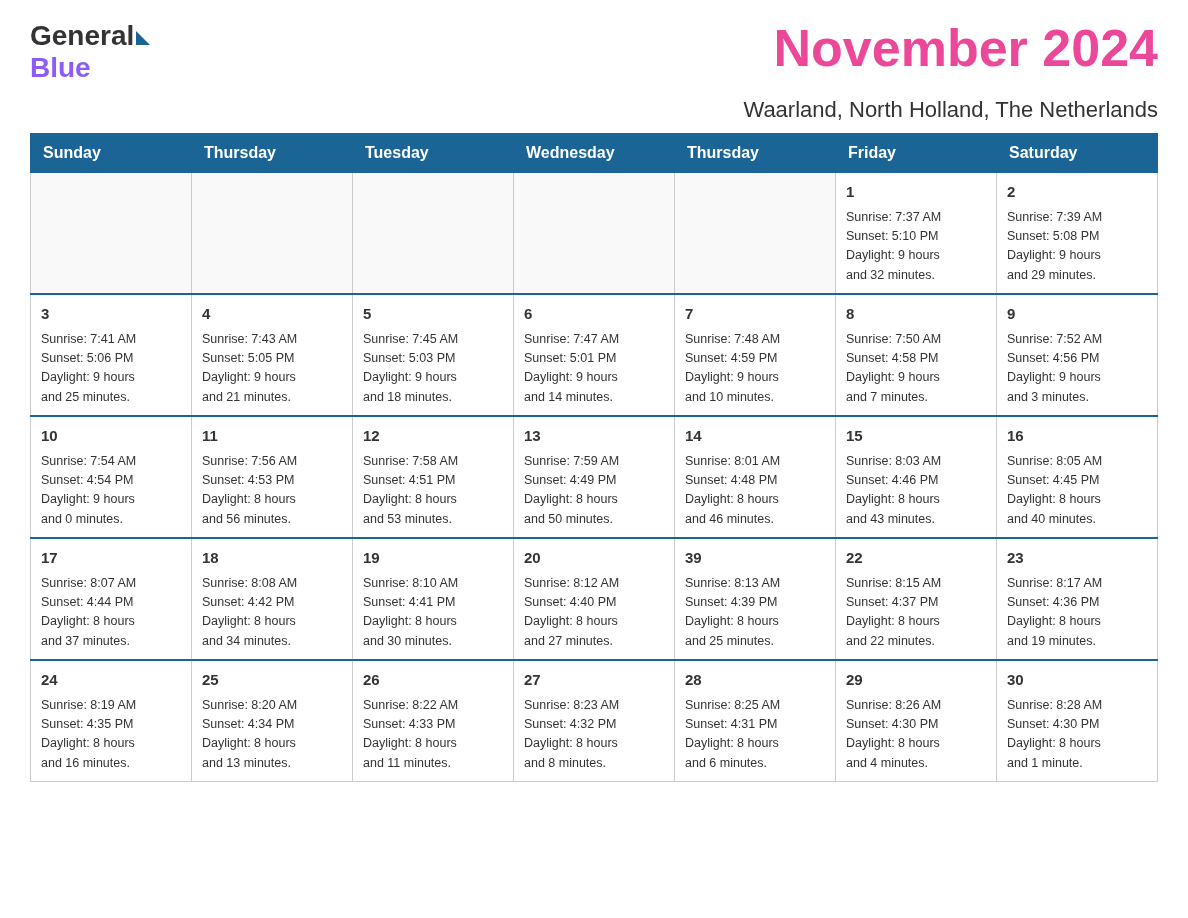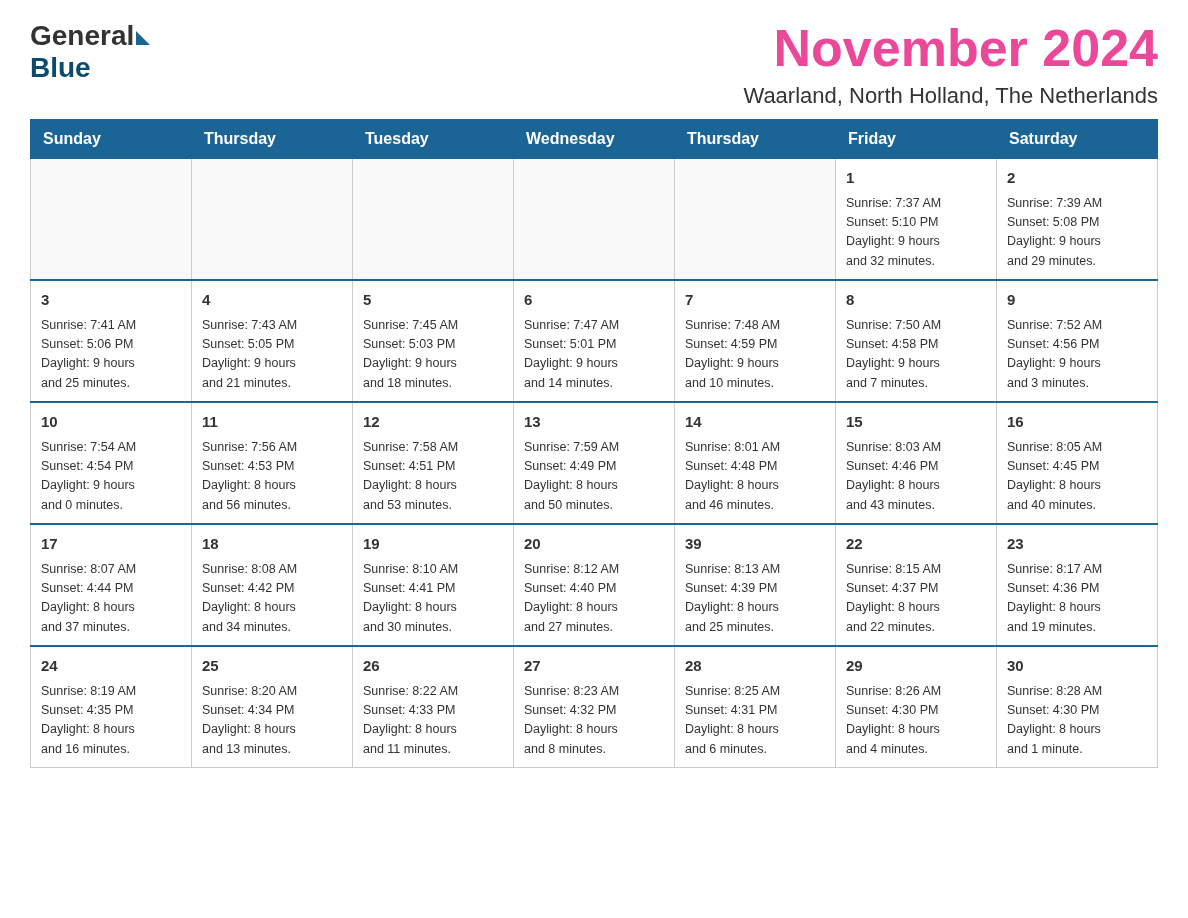--- a/index.html
+++ b/index.html
@@ -36,35 +36,35 @@
       height: 0;
       border-left: 14px solid #1a6496;
       border-top: 14px solid transparent;
       border-bottom: 0px solid transparent;
       margin-left: 2px;
       margin-top: 4px;
     }
     .logo-blue {
       font-size: 28px;
       font-weight: bold;
-      color: #0c4a6e;
+      color: #8b5cf6;
     }
     .title-section {
       text-align: right;
     }
     .month-title {
       font-size: 52px;
       font-weight: bold;
       color: #ec4899;
       line-height: 1.1;
     }
     .location-title {
       font-size: 22px;
       color: #333;
-      margin-top: 6px;
+      margin-top: 20px;
     }
     .calendar-table {
       width: 100%;
       border-collapse: collapse;
       margin-top: 10px;
       padding-left: 7px;
     }
     .calendar-table th {
       background-color: #1a6496;
       color: #fff;

